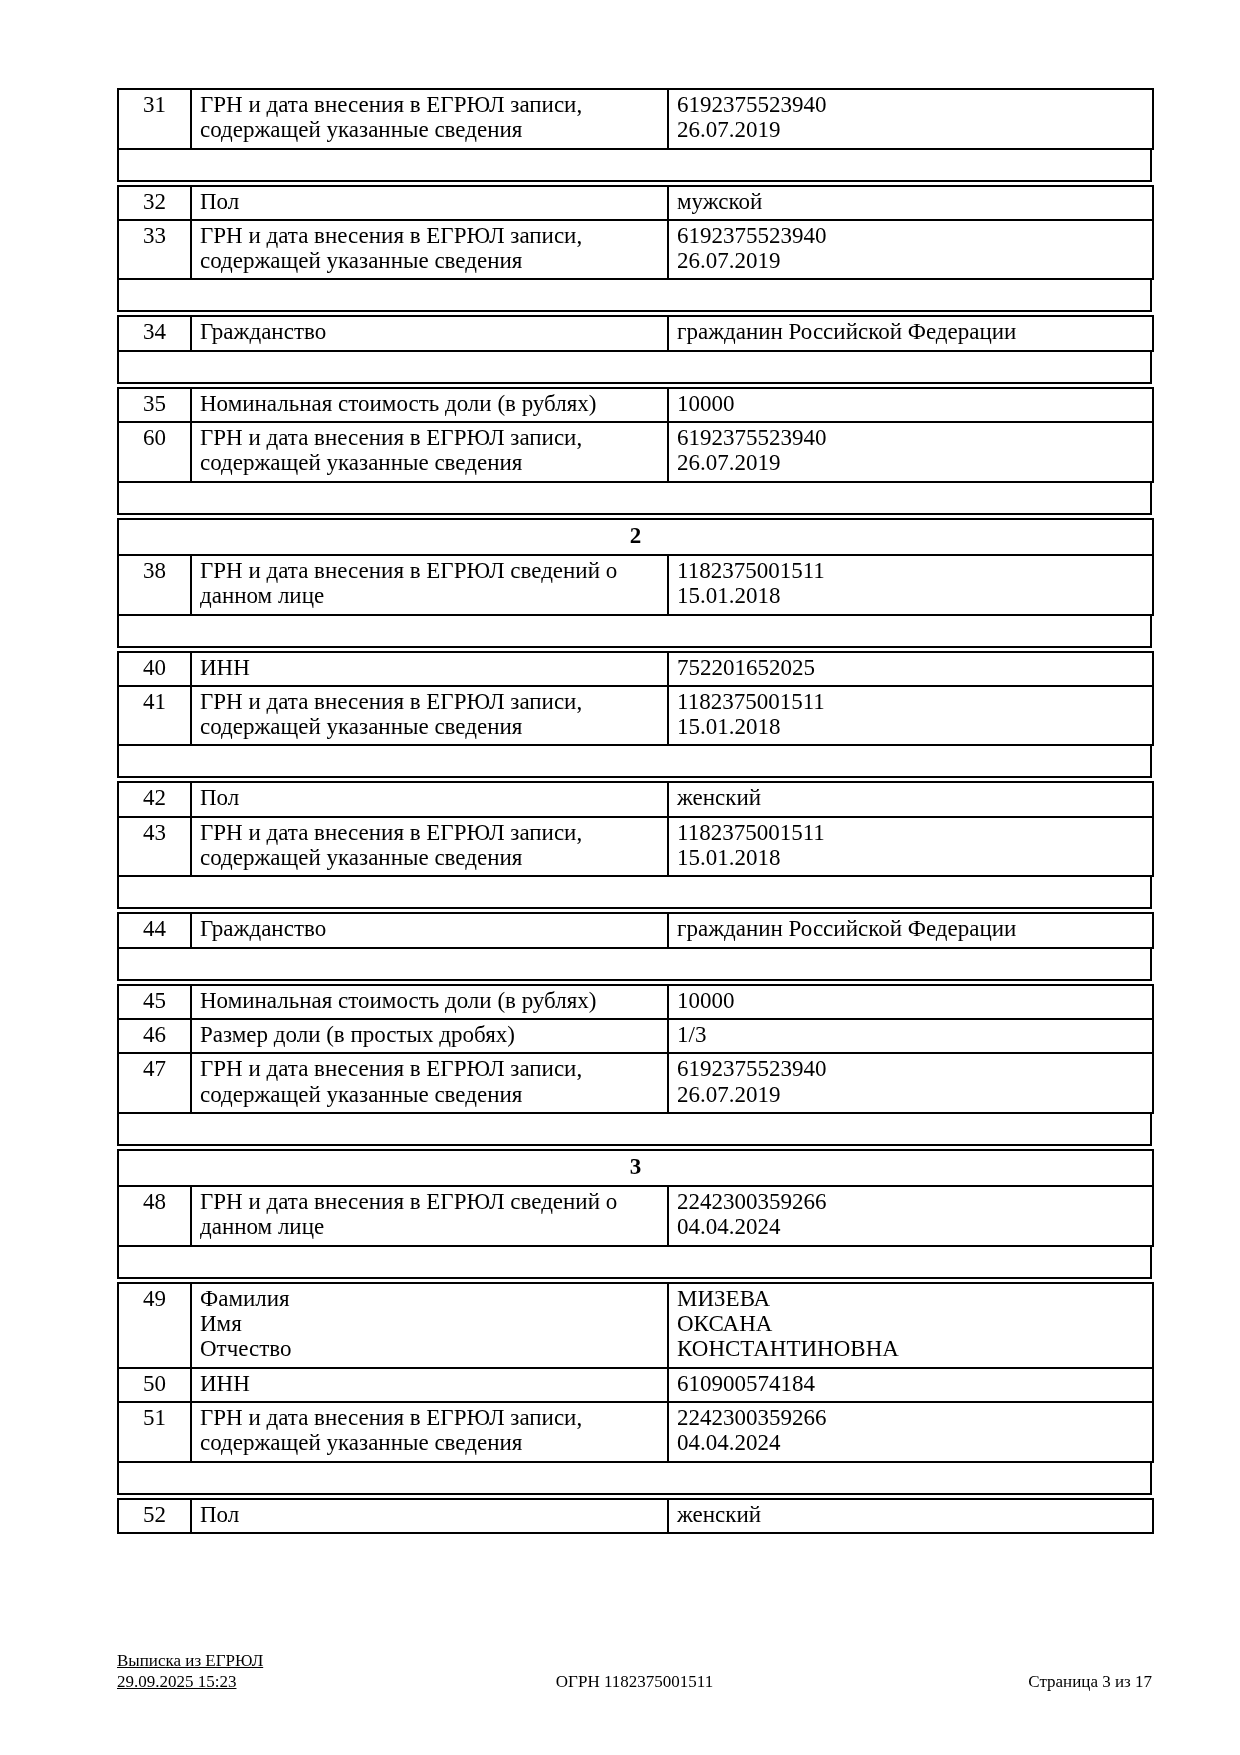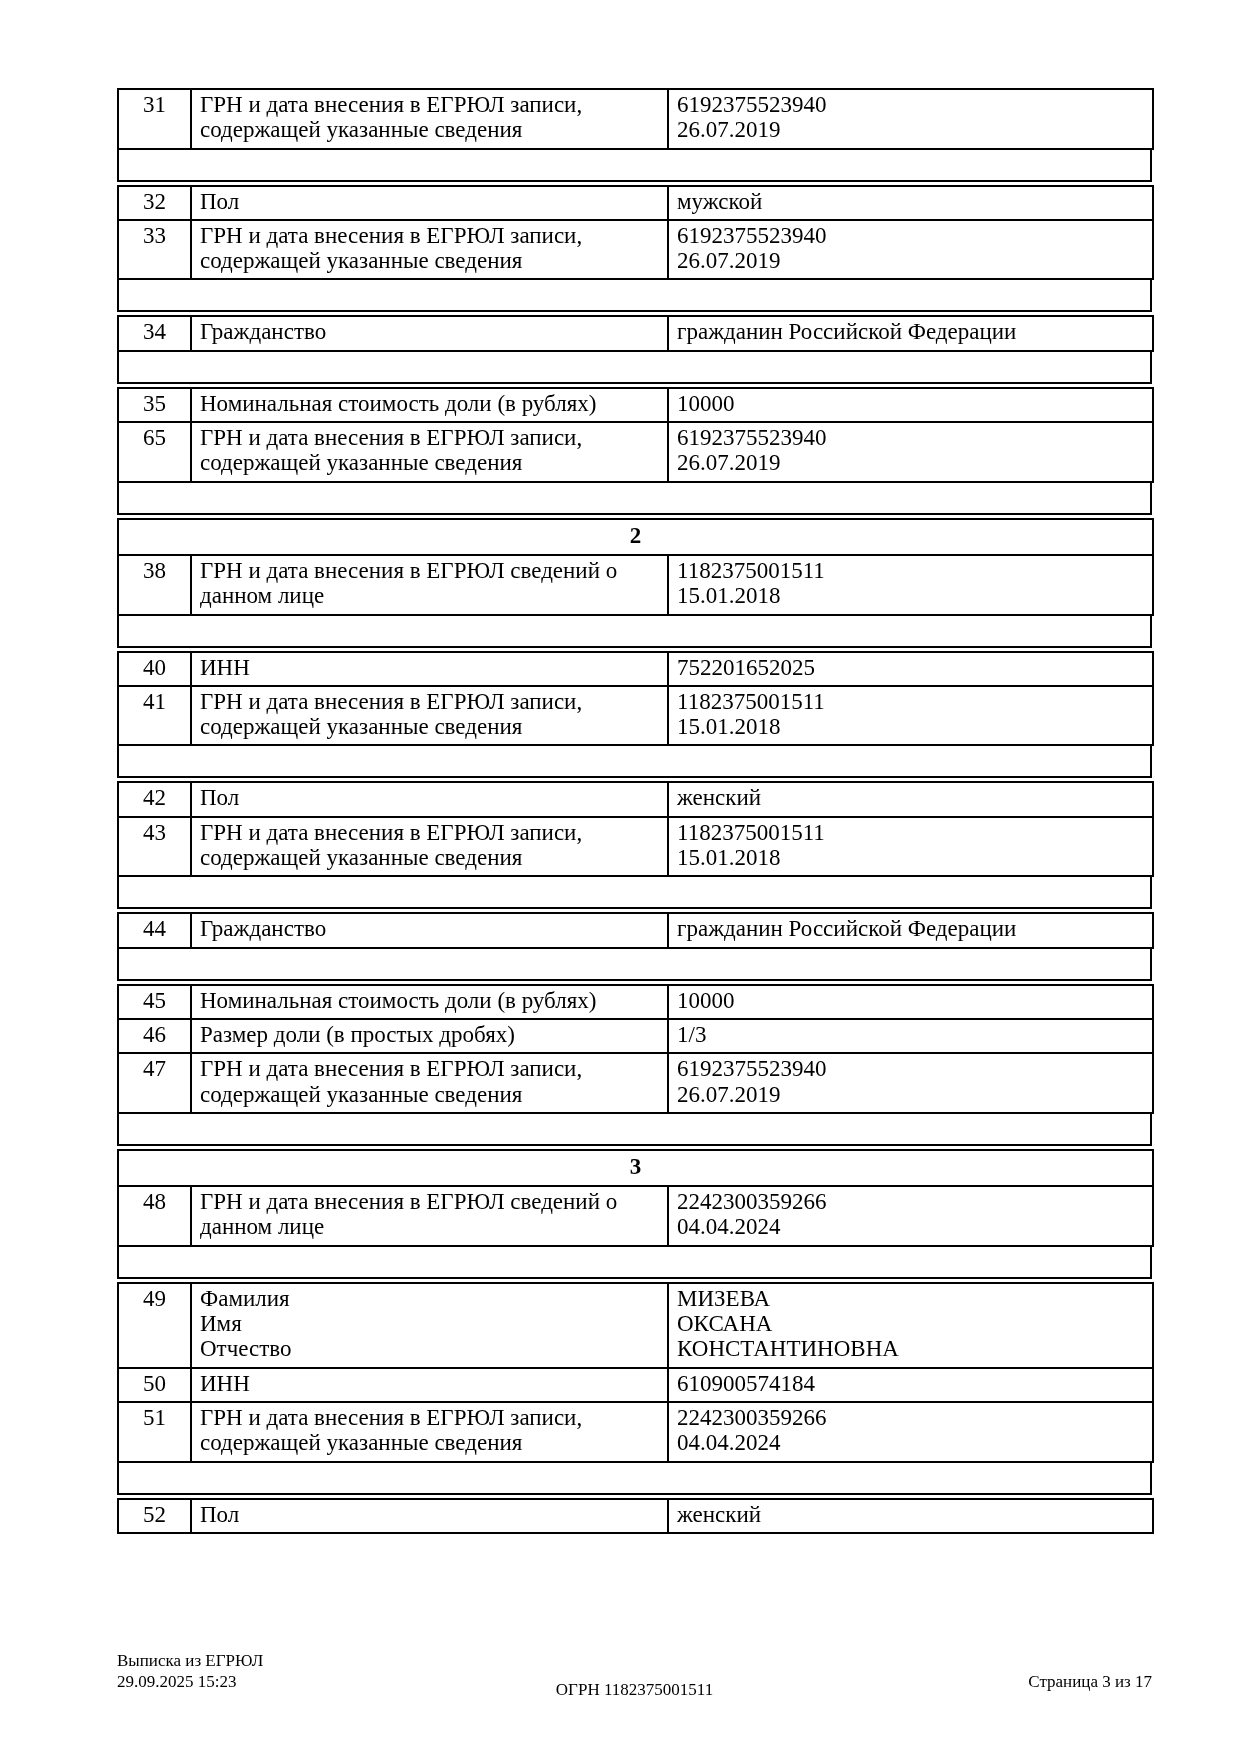--- a/index.html
+++ b/index.html
@@ -53,22 +53,22 @@
     margin-bottom: 3px;
   }
   .footer {
     position: absolute;
     left: 117px;
     right: 88px;
     top: 1650px;
     font-size: 17px;
     line-height: 1.25;
   }
-  .f-left  { position: absolute; left: 0; top: 0; }
-  .f-center{ position: absolute; left: 0; right: 0; top: 21px; text-align: center; margin-top: 8px; }
+  .f-left  { position: absolute; left: 0; top: 0; text-decoration: underline; }
+  .f-center{ position: absolute; left: 0; right: 0; top: 21px; text-align: center; }
   .f-right { position: absolute; right: 0; top: 21px; text-align: left; }
 </style>
 </head>
 <body>
 
 <div id="table-root">
     <table class="sec">
       <colgroup>
         <col style="width: 73px;">
         <col style="width: 477px;">
@@ -128,21 +128,21 @@
         <col style="width: 477px;">
         <col style="width: 485px;">
       </colgroup>
       <tbody>
         <tr>
           <td class="num">35</td>
           <td class="label">Номинальная стоимость доли (в рублях)</td>
           <td class="value">10000</td>
         </tr>
         <tr>
-          <td class="num">65</td>
+          <td class="num">60</td>
           <td class="label">ГРН и дата внесения в ЕГРЮЛ записи,
 содержащей указанные сведения</td>
           <td class="value">6192375523940
 26.07.2019</td>
         </tr>
       </tbody>
     </table>
     <div class="spacer"></div>
     <table class="sec">
       <colgroup>

